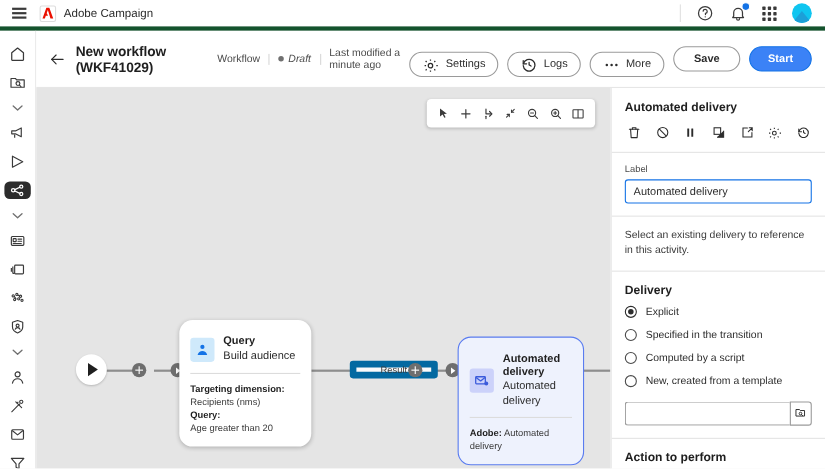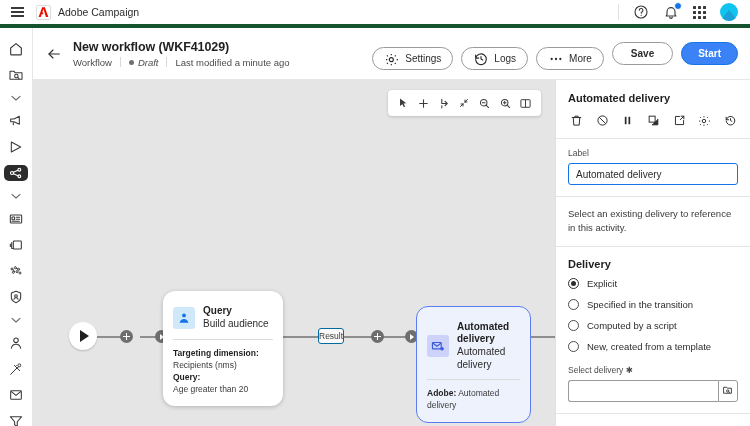--- a/index.html
+++ b/index.html
@@ -66,21 +66,21 @@
   .rail-item.active { background:#2c2c2c; color:#fff; }
   .rail-item.chev { height:16px; margin:2px 0; }
 
   
   .header {
     position:absolute; top:28px; left:33px; width:717px; height:52px;
     background:#fff; border-bottom:1px solid #e6e6e6;
     display:flex; align-items:center; padding: 0 12px 0 10px;
   }
   .back-arrow { width:22px; height:22px; display:flex; align-items:center; justify-content:center; cursor:pointer; margin-right:8px; }
-  .title-block { display:flex; flex-direction:column; gap:3px; }
+  .title-block { display:flex; flex-direction:row; gap:3px; }
   .wf-title { font-size: 12.5px; font-weight:700; color:#1f1f1f; letter-spacing:-0.1px; }
   .wf-meta { display:flex; align-items:center; gap:8px; font-size:9.5px; color:#4b4b4b; }
   .meta-sep { width:1px; height:10px; background:#d8d8d8; }
   .draft { display:flex; align-items:center; gap:4px; font-style:italic; }
   .draft .dot { width:5px; height:5px; border-radius:50%; background:#707070; }
 
   .hdr-actions { margin-left:auto; display:flex; align-items:center; gap:8px; }
   .btn {
     display:flex; align-items:center; gap:5px;
     height:23px; padding:0 11px; border-radius:12px;
@@ -123,22 +123,22 @@
   .plusnode::after { content:""; position:absolute; width:7px; height:1.4px; background:#fff; }
   .plusnode::before { content:""; position:absolute; width:1.4px; height:7px; background:#fff; }
 
   .arrownode {
     position:absolute; top:250px; width:13px; height:13px; border-radius:50%;
     background:#6e6e6e; display:flex; align-items:center; justify-content:center; cursor:pointer;
   }
   .arrownode i { width:0;height:0;border-top:3px solid transparent;border-bottom:3px solid transparent;border-left:4px solid #fff; margin-left:1px;}
 
   .chip {
-    position:absolute; top:248px; height:16px; padding:0 0; border-radius:3px;
-    background:#fafafa; border:1px solid #0369a1; font-size:8.5px; color:#3a3a3a;
+    position:absolute; top:248px; height:16px; padding:0 22px; border-radius:3px;
+    background:#fafafa; border:6px solid #0369a1; font-size:8.5px; color:#3a3a3a;
     display:flex; align-items:center; cursor:pointer;
   }
 
   .card {
     position:absolute; background:#fff; border-radius:12px;
     box-shadow:0 1px 4px rgba(0,0,0,.22); padding:14px 10px 10px 10px;
     cursor:pointer;
   }
   .card.selected { background:#eef2fd; border:1.5px solid #5a7cf0; box-shadow:none; }
   .card-head { display:flex; align-items:center; gap:8px; }
@@ -597,24 +597,20 @@
     <div class="radio-row">
       <span class="radio"></span>
       <span class="radio-lbl">Computed by a script</span>
     </div>
     <div class="radio-row">
       <span class="radio"></span>
       <span class="radio-lbl">New, created from a template</span>
     </div>
 
     <div class="field" style="padding-top:8px;">
-      <div class="flabel">
-        <span>Select delivery</span>
-        <span class="req">✱</span>
-      </div>
       <div class="picker">
         <input class="finput plain" type="text" value="" style="">
         <div class="pick-btn">
           <svg width="11" height="11" viewBox="0 0 24 24" fill="none" stroke="#2c2c2c" stroke-width="1.9" stroke-linejoin="round">
             <path d="M3.5 5h7l1.5 2h8.5v11h-17z"></path>
               <circle cx="12.5" cy="13" r="2.6"></circle>
               <path d="M14.4 14.9 16.8 17.3" stroke-linecap="round"></path>
           </svg>
         </div>
       </div>

